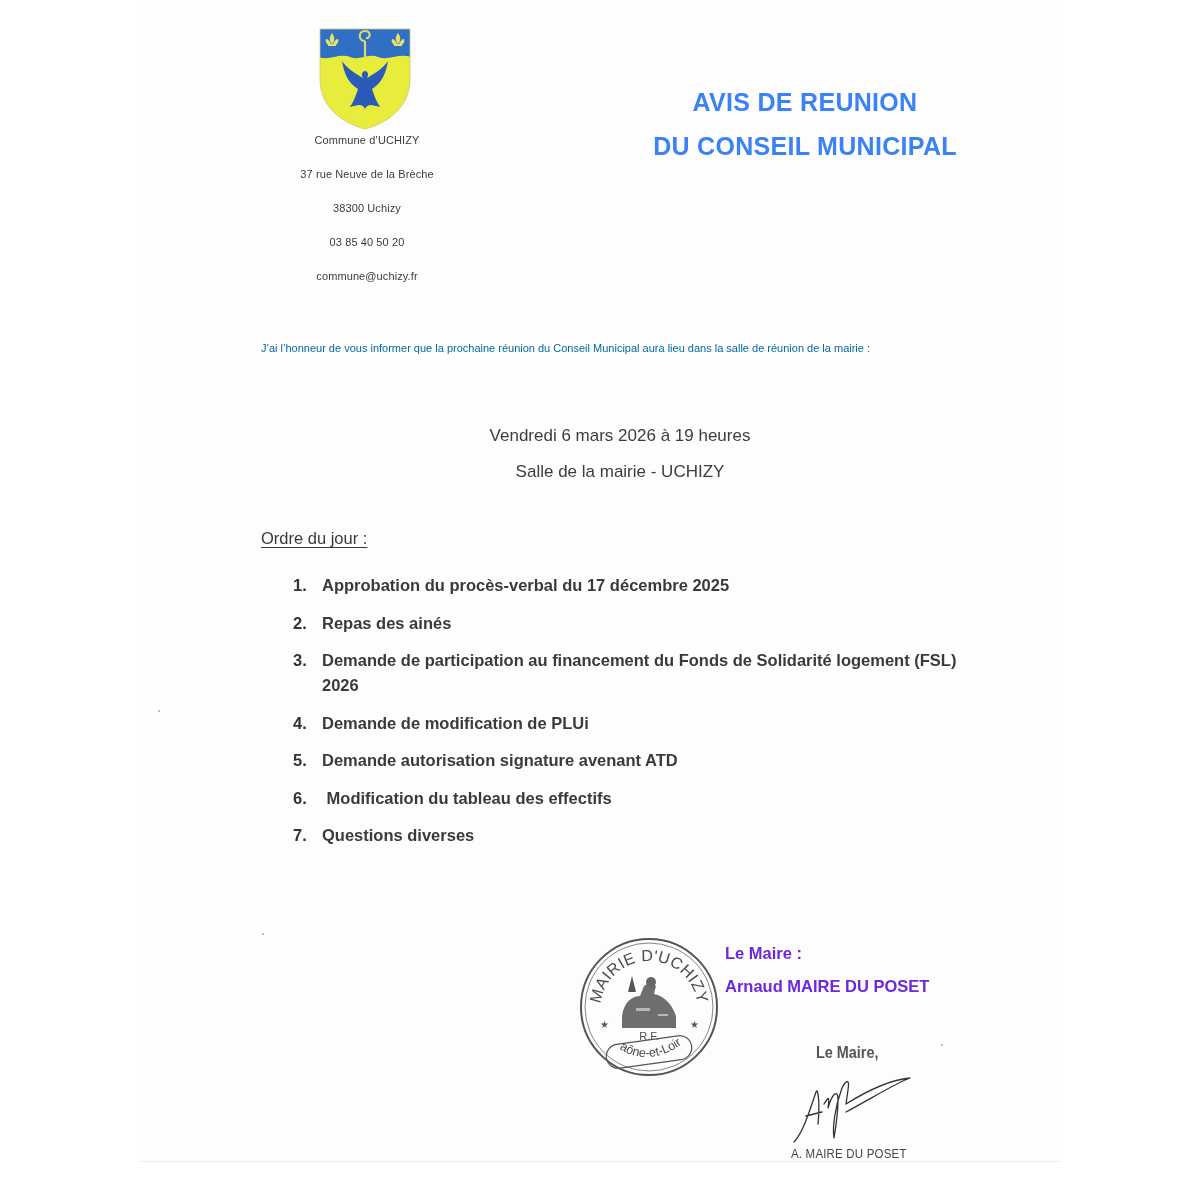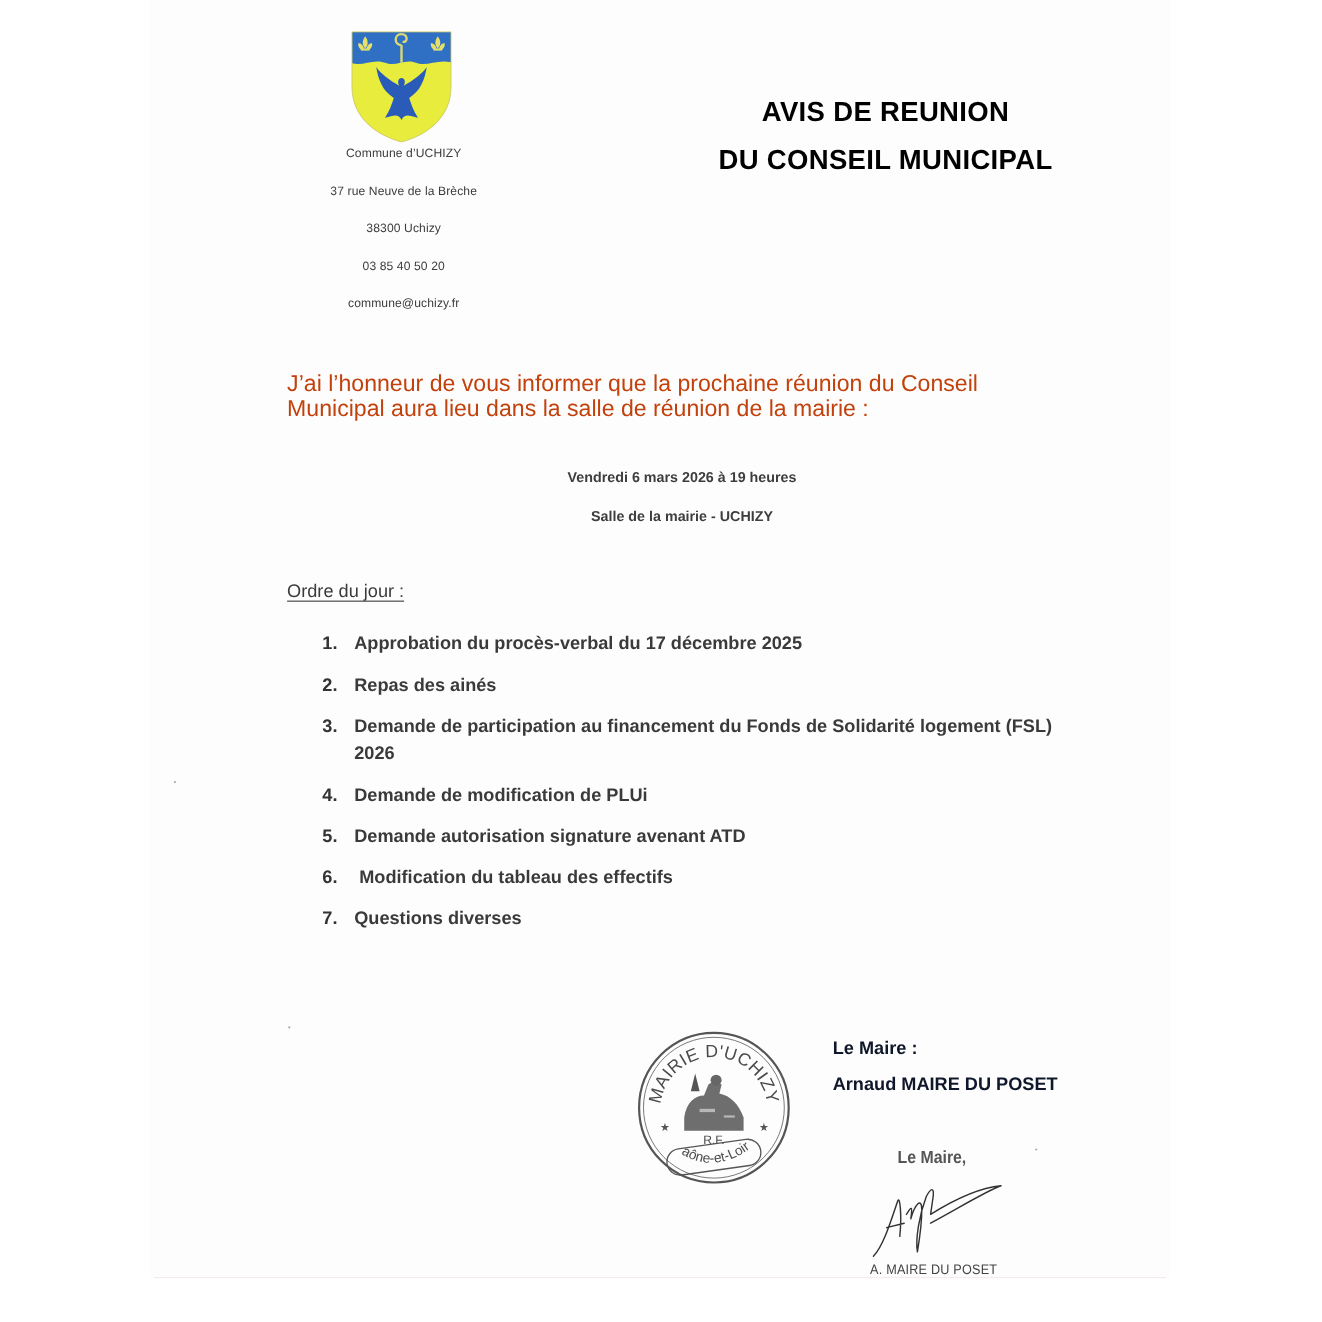--- a/index.html
+++ b/index.html
@@ -17,42 +17,42 @@
     position:absolute; left:140px; top:1161px; width:920px; height:1px;
     background:#f3e9e9;
   }
   .shield { position:absolute; left:318px; top:27px; width:94px; height:104px; }
   .addr {
     position:absolute; left:262px; width:210px; text-align:center;
     font-size:11px; color:#3c3c3c; letter-spacing:0.1px;
   }
   .title {
     position:absolute; left:640px; width:330px; text-align:center;
-    font-size:25px; font-weight:bold; color:#000000; letter-spacing:0.3px;
+    font-size:25px; font-weight:bold; color:#3b82f6; letter-spacing:0.3px;
   }
   .intro {
     position:absolute; left:261px; top:337px; width:720px;
-    font-size:21px; line-height:23px; color:#c2410c;
+    font-size:11px; line-height:23px; color:#0369a1;
   }
   .date-line {
     position:absolute; left:380px; width:480px; text-align:center;
-    font-size:13px; font-weight:bold; color:#3d3d3d;
+    font-size:17px; font-weight:normal; color:#3d3d3d;
   }
   .agenda-title {
     position:absolute; left:261px; top:529px;
     font-size:16.5px; font-weight:normal; color:#3a3a3a;
     text-decoration:underline; text-underline-offset:3px;
   }
   .agenda { position:absolute; left:293px; top:573px; width:720px; margin:0; padding:0; list-style:none; }
   .agenda-item { display:flex; font-size:16.5px; color:#3a3a3a; line-height:25px; margin-bottom:12.5px; }
   .agenda-num { width:29px; font-weight:bold; color:#333; flex:none; }
   .agenda-text { flex:1;font-weight:bold; }
   .stamp { position:absolute; left:578px; top:936px; width:142px; height:142px; }
   .maire-label {
-    position:absolute; left:757px; font-size:16.5px; font-weight:bold; color:#0f172a;
+    position:absolute; left:725px; font-size:16.5px; font-weight:bold; color:#6d28d9;
   }
   .sig-title {
     position:absolute; left:816px; top:1044px; font-size:16px; font-weight:bold;
     color:#555; font-family:"Liberation Sans", sans-serif; transform:scaleX(0.9); transform-origin:left;
   }
   .signature { position:absolute; left:788px; top:1064px; width:130px; height:82px; }
   .sig-name {
     position:absolute; left:791px; top:1147px; font-size:12.5px; color:#444;
     transform:scaleX(0.92); transform-origin:left; letter-spacing:0.2px;
   }

